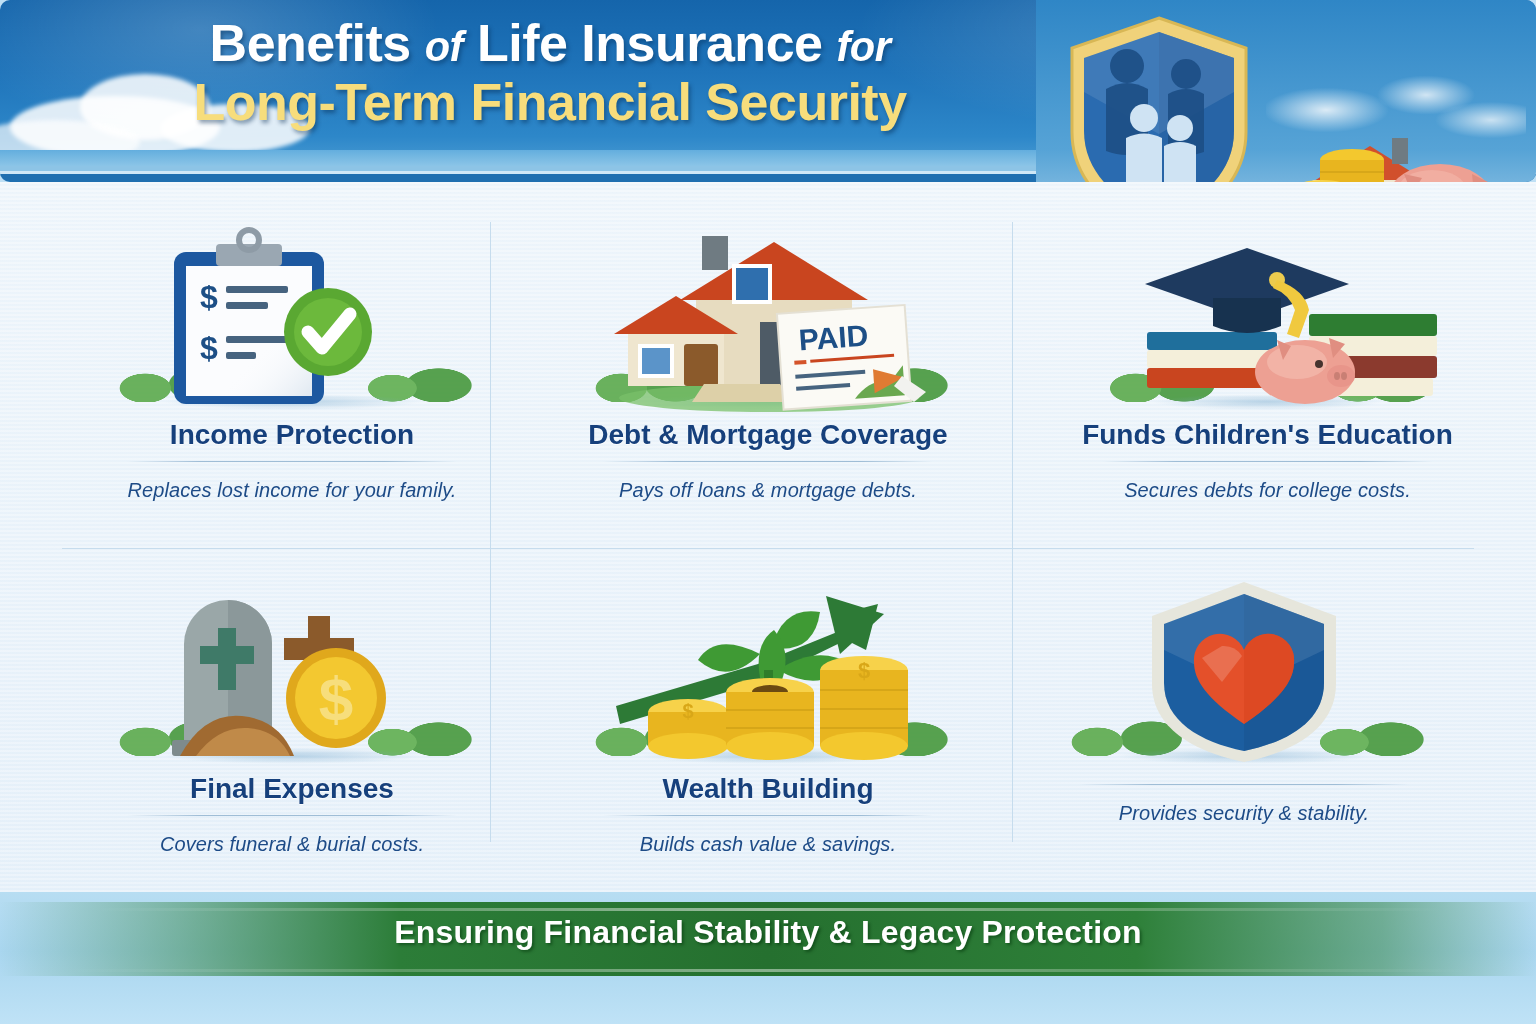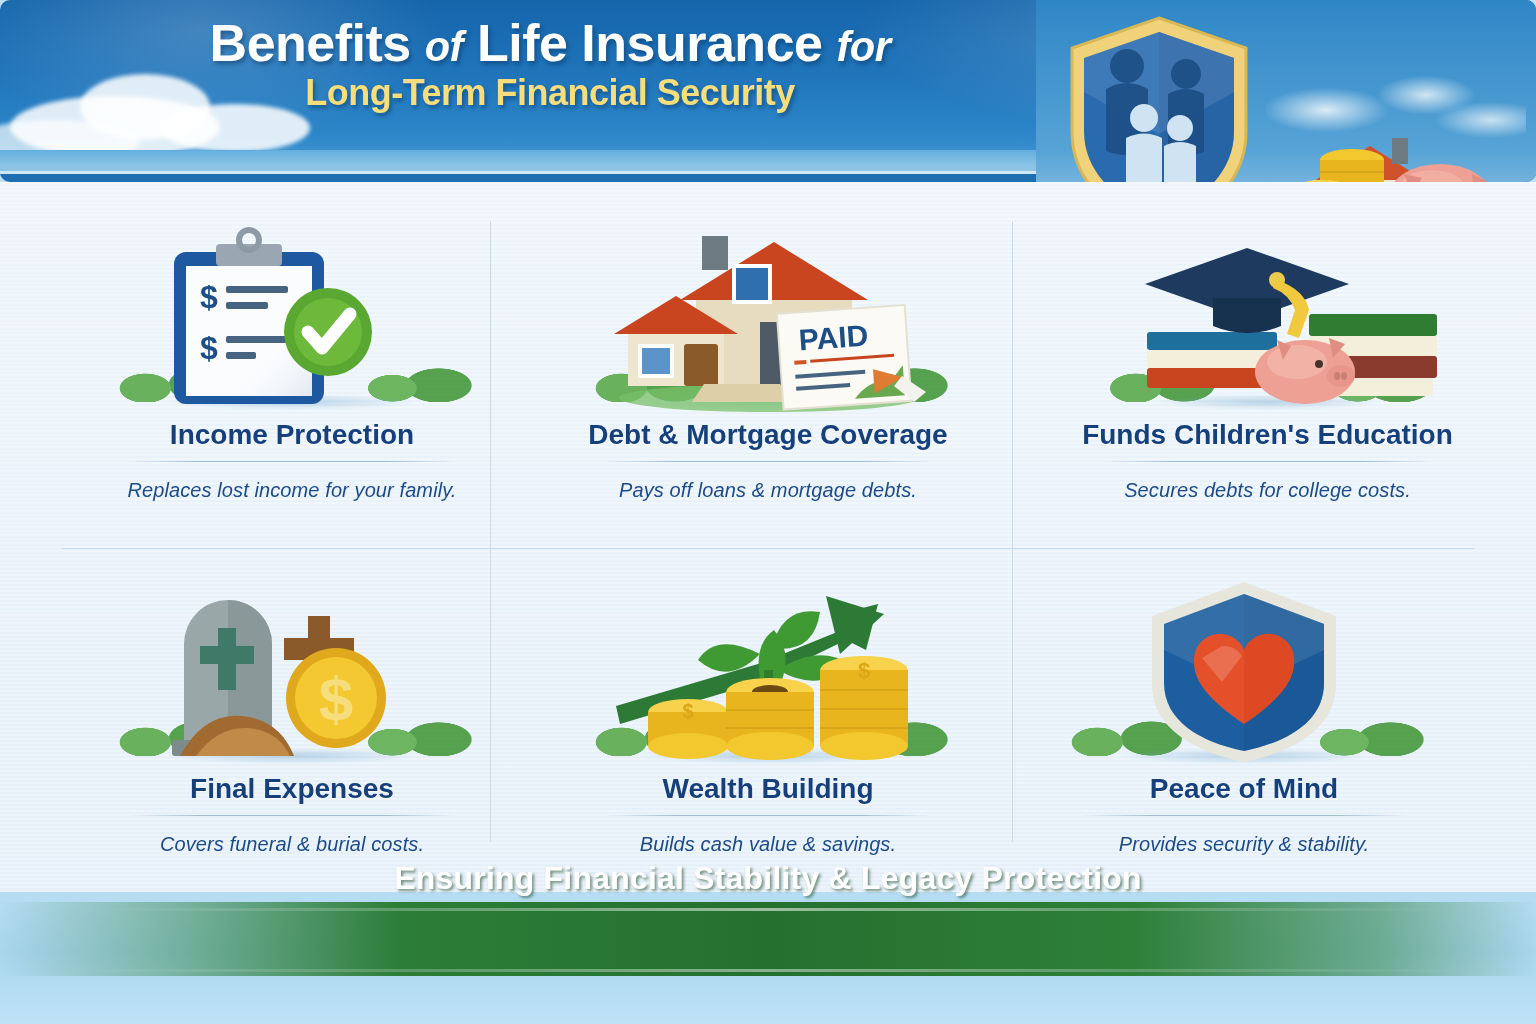--- a/index.html
+++ b/index.html
@@ -37,21 +37,21 @@
   .db1 { top:0;  height:5px;  background:#8dc4e6; }
   .db2 { top:5px; height:3px; background:#cfe7f6; }
   .db3 { top:8px; height:8px; background:#1f6fb0; }
 
   .title-wrap { position:absolute; left:60px; top:14px; width:980px; text-align:center; z-index:4; }
   .title-line1, .title-line2 {
     font-family:"Liberation Sans", sans-serif;
     font-weight:700; letter-spacing:-.5px; white-space:nowrap;
   }
   .title-line1 { font-size:52px; color:#ffffff; text-shadow:2px 3px 4px rgba(0,40,80,.45); line-height:1.12; }
-  .title-line2 { font-size:36px; color:#f7dd7c; text-shadow:2px 3px 4px rgba(0,40,80,.45); line-height:1.18; }
+  .title-line2 { font-size:52px; color:#f7dd7c; text-shadow:2px 3px 4px rgba(0,40,80,.45); line-height:1.18; }
   .t-it { font-style:italic; font-weight:700; font-size:.80em; }
 
   
   .hero { position:absolute; right:0; top:0; width:500px; height:272px; z-index:3; }
   .hero .sky { position:absolute; inset:0;
     background:linear-gradient(180deg,#2f86c6 0%,#56a3d6 55%,#9fcbe8 85%,#cfe6f5 100%); }
   .hero .clouds2 { position:absolute; right:10px; top:60px; width:260px; height:90px;
     background:radial-gradient(ellipse 90px 32px at 60px 50px, rgba(255,255,255,.8), rgba(255,255,255,0) 70%),
                radial-gradient(ellipse 70px 28px at 160px 35px, rgba(255,255,255,.75), rgba(255,255,255,0) 70%),
                radial-gradient(ellipse 80px 26px at 225px 60px, rgba(255,255,255,.7), rgba(255,255,255,0) 70%); }
@@ -118,21 +118,21 @@
   
   .footer-zone { position:absolute; left:0; top:892px; width:1536px; height:132px;
     background:linear-gradient(180deg,#b7ddf2 0%,#a9d6ef 45%,#bfe2f6 100%); }
   .footer-band { position:absolute; left:0; top:902px; width:1536px; height:74px;
     background:linear-gradient(90deg, rgba(46,128,58,0) 0%, rgba(46,128,58,.45) 12%, #2c7d38 26%, #25702f 50%, #2e8039 74%, rgba(46,128,58,.5) 90%, rgba(46,128,58,0) 100%);
   }
   .footer-band .shine-top { position:absolute; left:6%; right:6%; top:6px; height:3px;
     background:linear-gradient(90deg, rgba(255,255,255,0), rgba(255,255,255,.55), rgba(255,255,255,0)); }
   .footer-band .shine-bot { position:absolute; left:4%; right:4%; bottom:4px; height:3px;
     background:linear-gradient(90deg, rgba(255,255,255,0), rgba(255,255,255,.45), rgba(255,255,255,0)); }
-  .footer-text { position:absolute; left:0; top:860px; width:1536px; text-align:center;
+  .footer-text { position:absolute; left:0; top:914px; width:1536px; text-align:center;
     font-size:32px; font-weight:700; color:#ffffff; text-shadow:2px 2px 3px rgba(0,50,10,.5);
     letter-spacing:.2px;
   }
   svg { display:block; overflow:visible; }
 </style>
 </head>
 <body>
 
 <div id="page">
 
@@ -416,21 +416,20 @@
         <svg width="200" height="190" viewBox="0 0 200 190" style="position:absolute;left:130px;top:2px">
           <path d="M100 6 L192 40 V108 C192 152 150 176 100 186 C50 176 8 152 8 108 V40 Z" fill="#e6e6dc"></path>
           <path d="M100 18 L180 48 V107 C180 145 144 166 100 175 C56 166 20 145 20 107 V48 Z" fill="#1c5ea0"></path>
           <path d="M100 18 L180 48 V107 C180 145 144 166 100 175 Z" fill="#17518d" opacity=".5"></path>
           <path d="M100 18 L180 48 V74 L100 112 L20 74 V48 Z" fill="#ffffff" opacity=".10"></path>
           <path d="M100 148 C62 122 50 104 50 86 a26 26 0 0 1 50 -12 a26 26 0 0 1 50 12 c0 18 -12 36 -50 62 Z" fill="#e4502a"></path>
           <path d="M100 74 a26 26 0 0 1 50 12 c0 18 -12 36 -50 62 Z" fill="#d8451f" opacity=".6"></path>
           <path d="M78 70 a22 22 0 0 1 20 10 l-20 26 -20 -24 Z" fill="#ffffff" opacity=".18"></path>
         </svg>
       </div>
-      <div class="c-title">Peace of Mind</div>
       <div class="rule"></div>
       <div class="c-sub">Provides security &amp; stability.</div>
     </div>
   </div>
 
   <div class="footer-zone"></div>
   <div class="footer-band">
     <div class="shine-top"></div>
     <div class="shine-bot"></div>
   </div>

